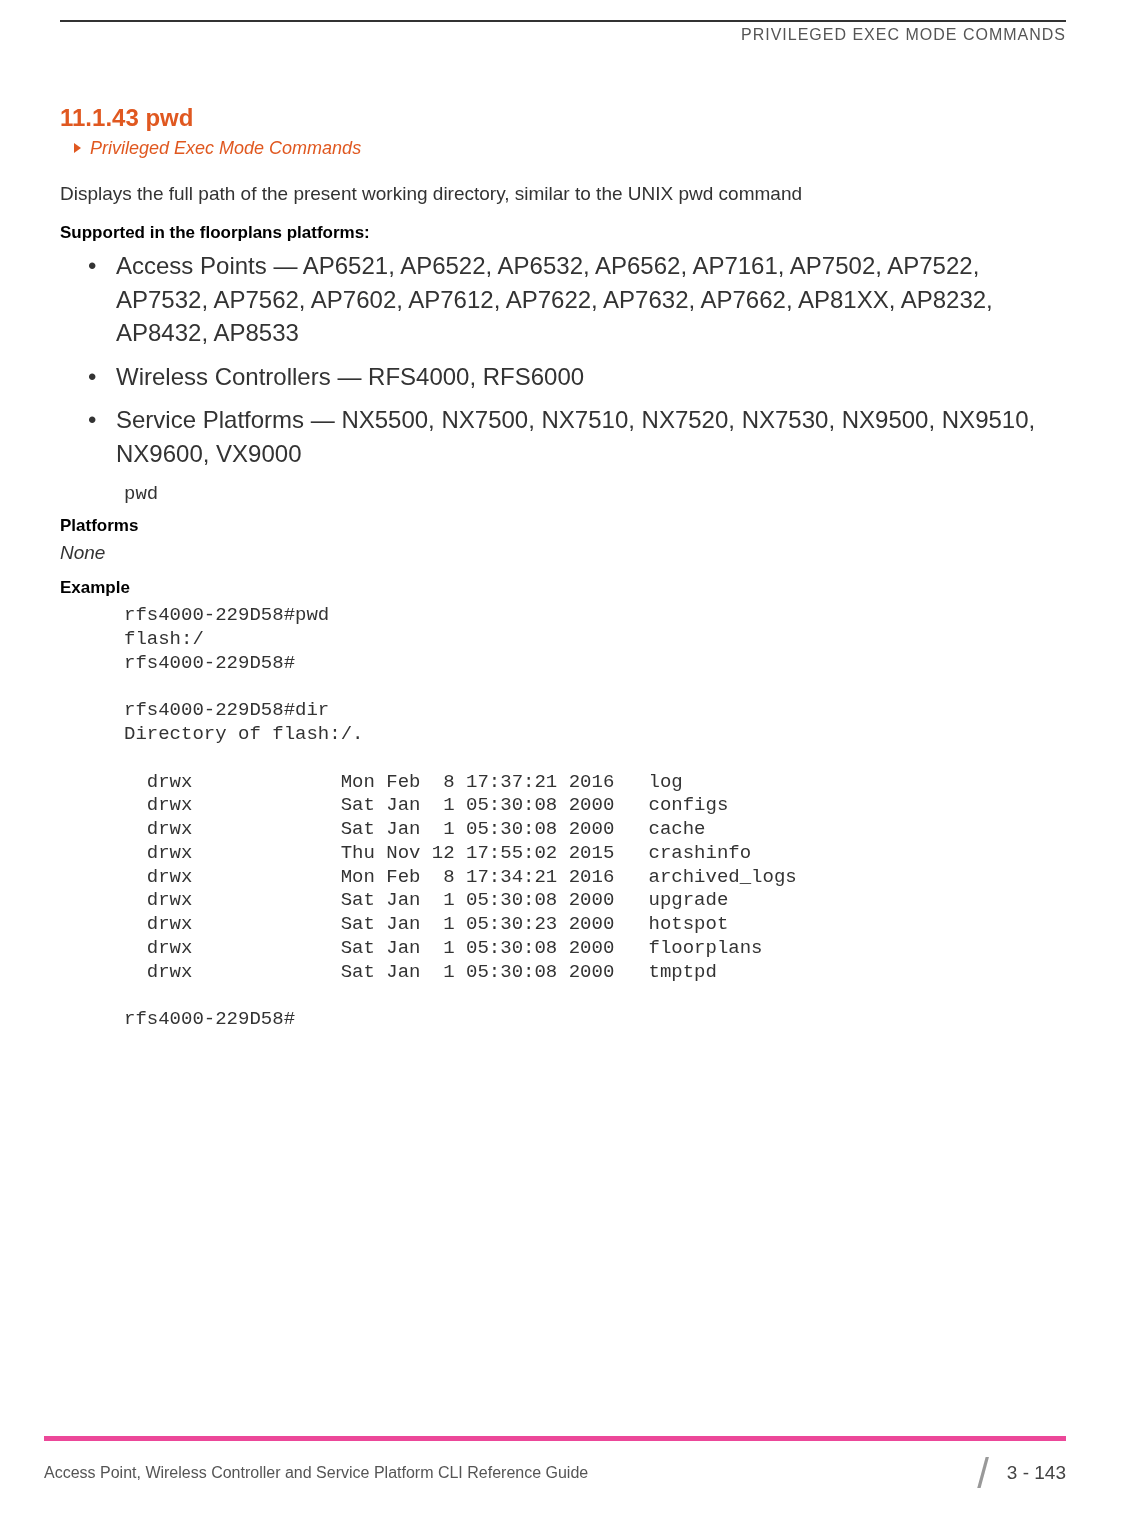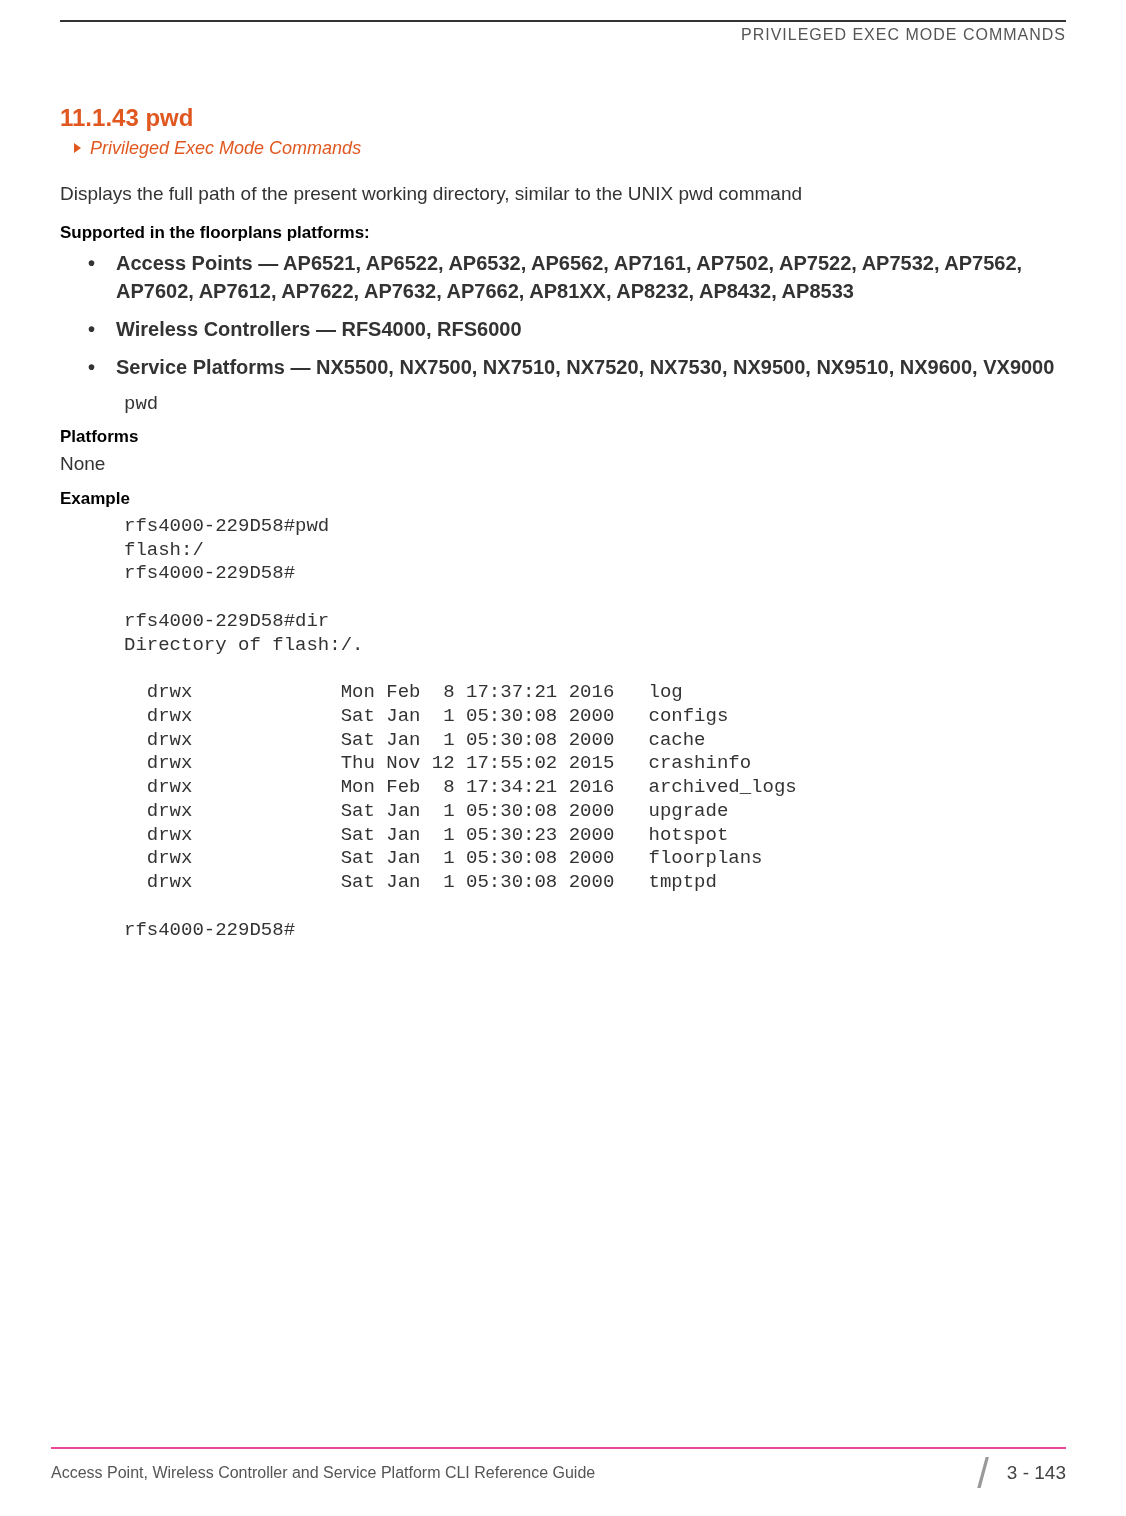--- a/index.html
+++ b/index.html
@@ -64,25 +64,25 @@
       font-size: 17px;
       margin-bottom: 6px;
       color: #000;
     }
     ul.bullets {
       list-style: none;
       padding-left: 56px;
       margin-bottom: 12px;
     }
     ul.bullets li {
-      font-size: 20px;
+      font-size: 24px;
       color: #333333;
       position: relative;
       margin-bottom: 10px;
-      font-weight: 700;
+      font-weight: 400;
       line-height: 1.4;
     }
     ul.bullets li::before {
       content: "•";
       position: absolute;
       left: -28px;
       top: 0;
       color: #333;
     }
     .mono {
@@ -92,27 +92,28 @@
       color: #333333;
       margin-left: 64px;
       line-height: 1.25;
       font-weight: 400;
     }
     .param-none {
       font-size: 19px;
       color: #333333;
       margin-bottom: 14px;
       font-weight: 300;
+      font-style: italic;
     }
     .footer {
       position: absolute;
       bottom: 48px;
-      left: 51px; right: 60px;
-      border-top: 2px solid #ec4899;
-      padding-top: 10px;
+      left: 44px; right: 60px;
+      border-top: 5px solid #ec4899;
+      padding-top: 18px;
       display: flex;
       justify-content: space-between;
       align-items: center;
       font-size: 16px;
       color: #555555;
       font-weight: 300;
     }
     .footer .right {
       display: flex;
       align-items: center;

